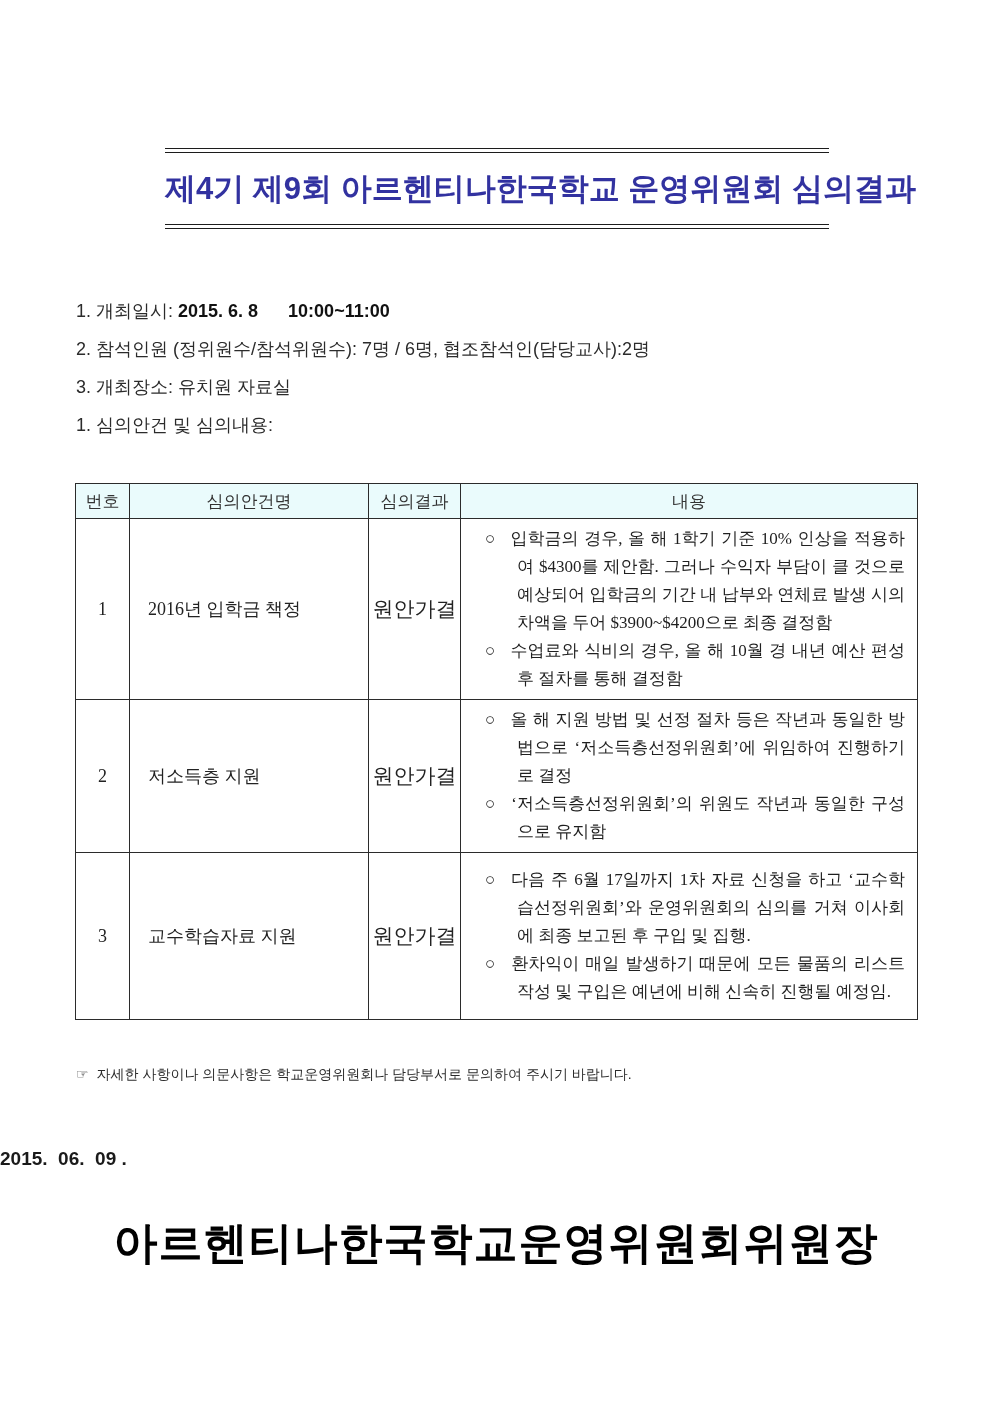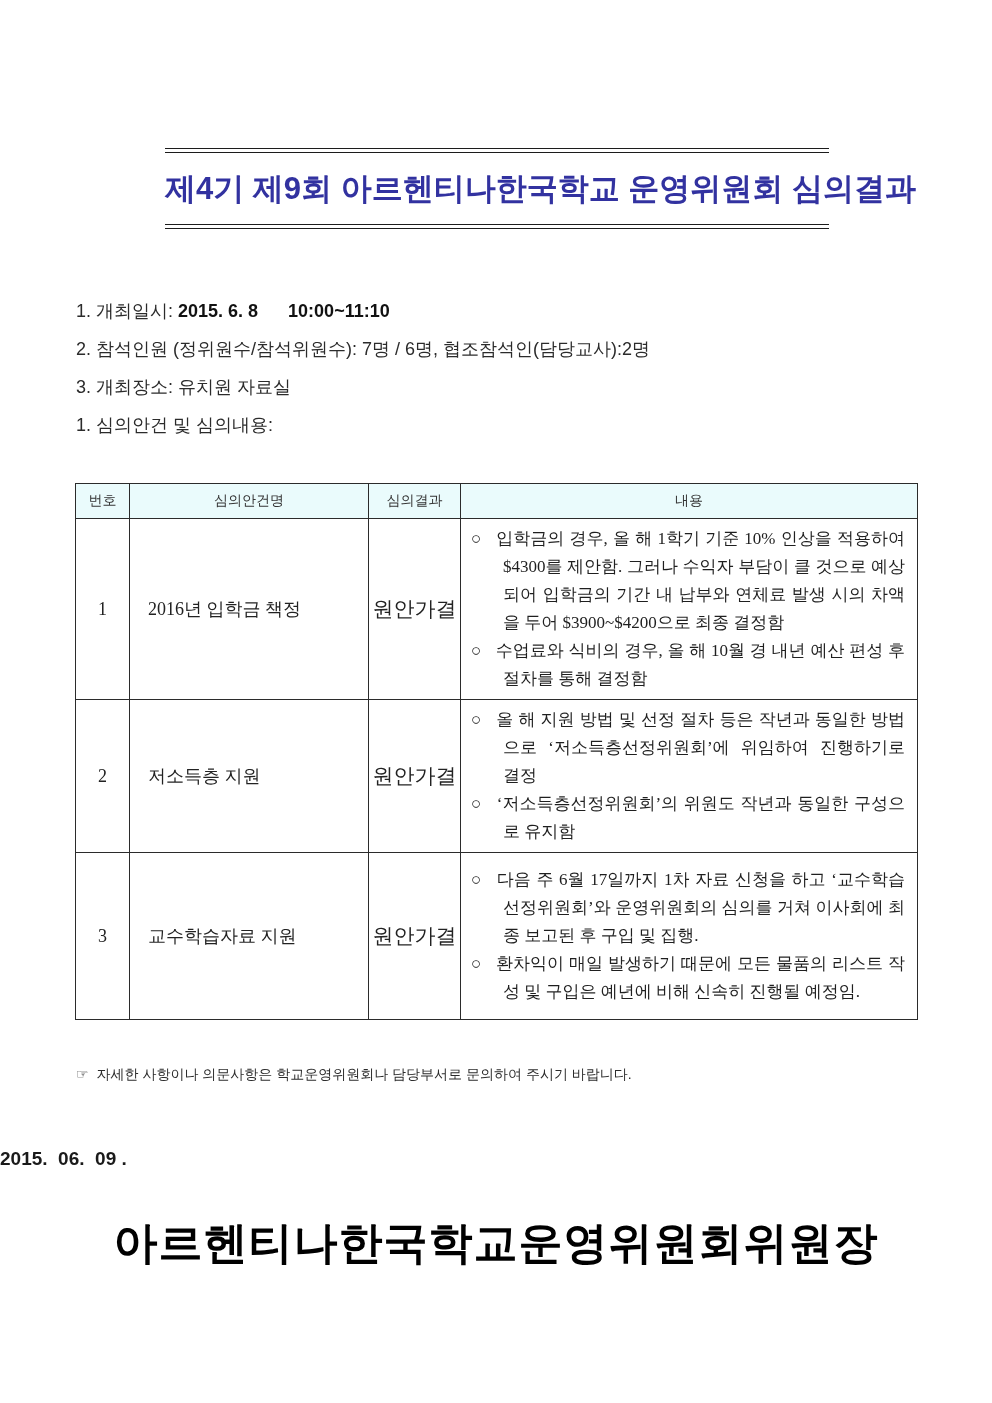--- a/index.html
+++ b/index.html
@@ -44,21 +44,21 @@
     width: 842px;
     border-collapse: collapse;
     table-layout: fixed;
   }
   table.agenda-table th, table.agenda-table td {
     border: 1px solid #2b2b2b;
   }
   table.agenda-table th {
     background: #EAFBFC;
     height: 35px;
-    font-size: 14px;
+    font-size: 17px;
     font-weight: normal;
     color: #333333;
     text-align: center;
     vertical-align: middle;
   }
   col.c-no     { width: 54px; }
   col.c-agenda { width: 239px; }
   col.c-result { width: 92px; }
   col.c-content{ width: 457px; }
 
@@ -71,21 +71,21 @@
     font-size: 18px; font-weight: normal;
     font-family: "Liberation Serif", "DejaVu Serif", serif;
   }
   td.cell-result {
     text-align: center; vertical-align: middle;
     font-size: 21px;
     font-family: "Liberation Serif", "DejaVu Serif", serif;
   }
   td.cell-content {
     vertical-align: middle;
-    padding: 6px 12px 6px 10px;
+    padding: 6px 12px 6px 24px;
     font-size: 17px; line-height: 28px;
     font-family: "Liberation Serif", "DejaVu Serif", serif;
     color: #1f1f1f;
   }
   tbody tr.row-0 { height: 170px; }
   tbody tr.row-1 { height: 143px; }
   tbody tr.row-2 { height: 167px; }
   .bullet-item {
     padding-left: 32px;
     text-indent: -32px;
@@ -124,21 +124,21 @@
 <div class="page">
 
   <div class="title-block">
     <div class="title-inner">
       <h1 class="doc-title">제4기 제9회 아르헨티나한국학교 운영위원회 심의결과</h1>
     </div>
   </div>
 
   <div class="info-list">
     <div class="info-item">
-      <span>1. 개최일시: </span><span class="info-bold">2015. 6. 8      10:00~11:10</span>
+      <span>1. 개최일시: </span><span class="info-bold">2015. 6. 8      10:00~11:00</span>
     </div>
     <div class="info-item">
       <span>2. 참석인원 (정위원수/참석위원수): 7명 / 6명, 협조참석인(담당교사):2명</span>
     </div>
     <div class="info-item">
       <span>3. 개최장소: 유치원 자료실</span>
     </div>
     <div class="info-item">
       <span>1. 심의안건 및 심의내용:</span>
     </div>

